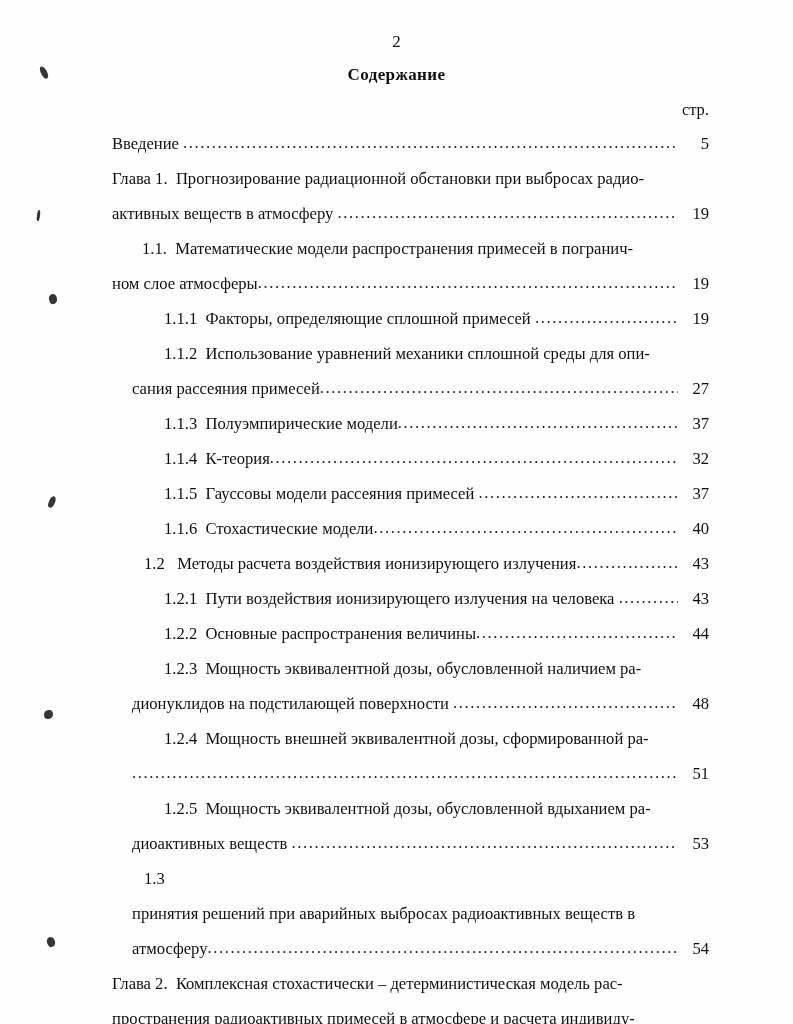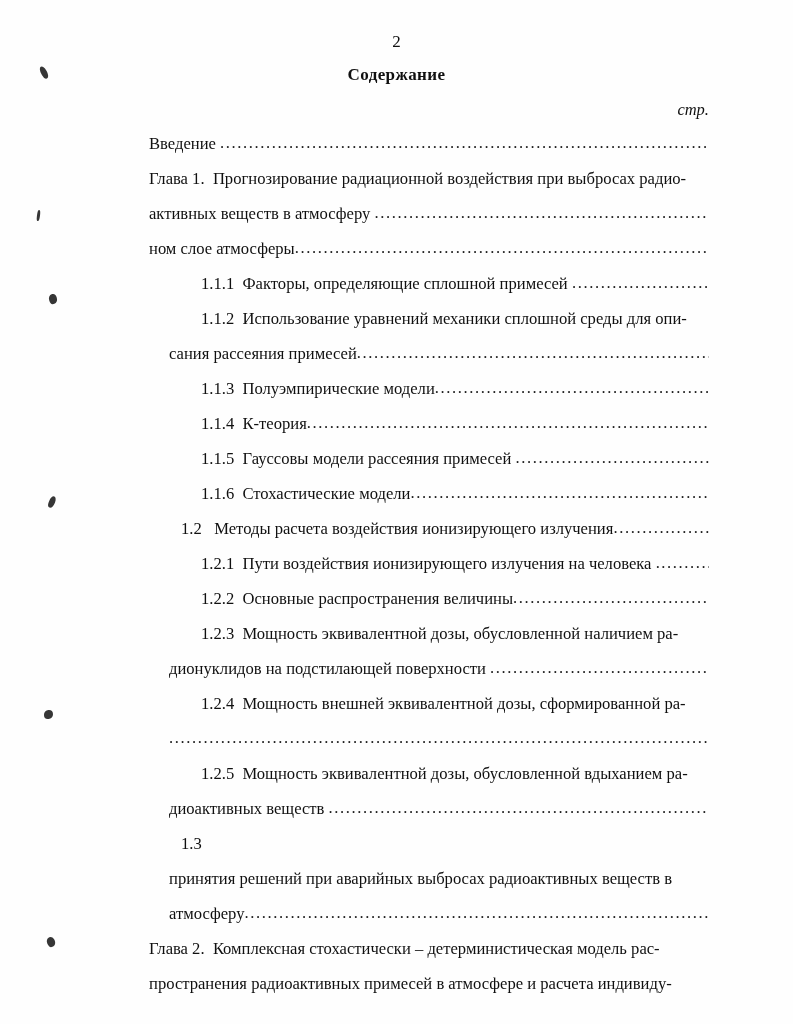--- a/index.html
+++ b/index.html
@@ -52,21 +52,20 @@
     letter-spacing: 0.4px;
   }
 
   .str-label {
     position: absolute;
     top: 100px;
     left: 0;
     width: 709px;
     text-align: right;
     font-size: 16.5px;
-    font-style: italic;
   }
 
   
   #toc {
     position: absolute;
     top: 126px;
     left: 112px;
     width: 597px;
   }
 
@@ -84,21 +83,20 @@
   .lvl-1 { padding-left: 30px; }
   .lvl-2 { padding-left: 52px; }
   .lvl-2b { padding-left: 32px; }
   .lvl-cont { padding-left: 0px; }
   .lvl-cont1 { padding-left: 20px; }
 
   .row {
     display: flex;
     align-items: center;
     width: 100%;
-    margin-left: 37px;
   }
 
   .entry-num {
     flex: 0 0 auto;
     white-space: pre;
   }
 
   .entry-text {
     flex: 0 0 auto;
     white-space: pre;
@@ -157,29 +155,36 @@
       <div class="line lvl-0">
         <div class="row">
           <span class="entry-text">Введение </span>
           <span class="leader">...................................................................................................................................................................................</span>
           <span class="pageno">5</span>
         </div>
       </div>
       <div class="line lvl-0">
         <div class="row">
           <span class="entry-num">Глава 1.</span>
-          <span class="entry-text">  Прогнозирование радиационной воздействия при выбросах радио-</span>
+          <span class="entry-text">  Прогнозирование радиационной обстановки при выбросах радио-</span>
           <span class="gap-right"></span>
         </div>
       </div>
       <div class="line lvl-cont">
         <div class="row">
           <span class="entry-text">активных веществ в атмосферу </span>
           <span class="leader">...................................................................................................................................................................................</span>
           <span class="pageno">19</span>
+        </div>
+      </div>
+      <div class="line lvl-1">
+        <div class="row">
+          <span class="entry-num">1.1.</span>
+          <span class="entry-text">  Математические модели распространения примесей в погранич-</span>
+          <span class="gap-right"></span>
         </div>
       </div>
       <div class="line lvl-cont">
         <div class="row">
           <span class="entry-text">ном слое атмосферы</span>
           <span class="leader">...................................................................................................................................................................................</span>
           <span class="pageno">19</span>
         </div>
       </div>
       <div class="line lvl-2">

